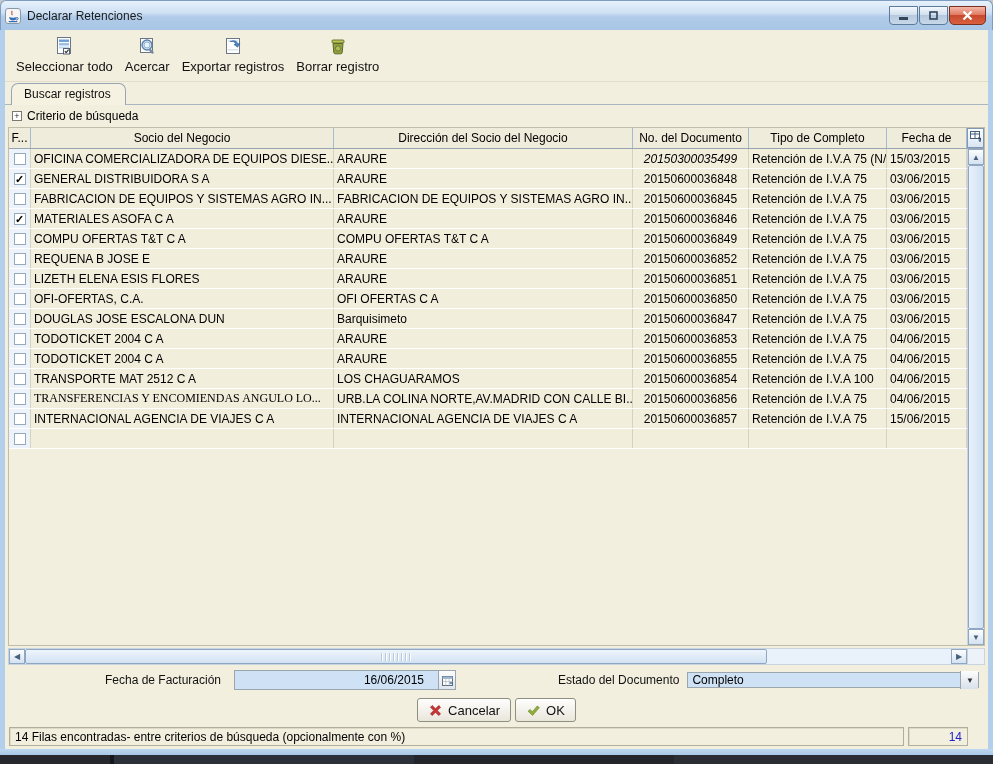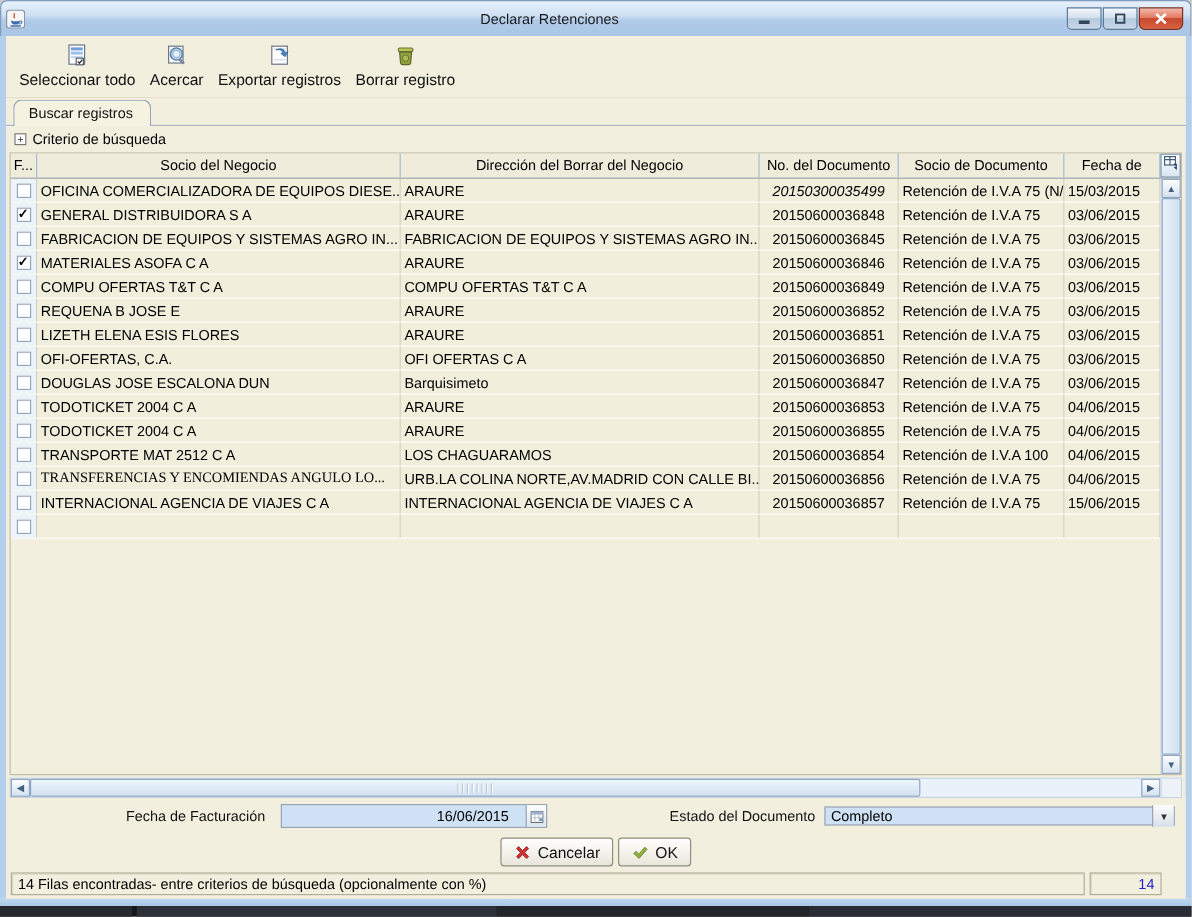--- a/index.html
+++ b/index.html
@@ -7,21 +7,21 @@
   body { font-family:"Liberation Sans", sans-serif; width:993px; height:764px; overflow:hidden; }
 
   .window { width:993px; height:764px; display:flex; flex-direction:column; }
 
   
   .titlebar {
     height:30px; flex:0 0 30px;
     background:linear-gradient(#e7f1fc, #cfe1f4 40%, #b0cbe9 55%, #a9c6e6);
     border:1px solid #7d9cc0; border-bottom:none;
     border-radius:6px 6px 0 0;
-    display:flex; align-items:center; padding:0 6px 0 4px;text-align:center;
+    display:flex; align-items:center; padding:0 6px 0 4px;
   }
   .title-text { font-size:12px; color:#1a1a1a; margin-left:6px; flex:1; }
   .win-btns { display:flex; }
   .win-btn {
     width:29px; height:19px; margin-left:0; border:1px solid #5d7b9b;
     background:linear-gradient(#f4f8fc, #d3e0ee 45%, #b6c9de 50%, #c8d8e9);
     border-radius:0 0 4px 4px; display:flex; align-items:center; justify-content:center;
     color:#3a4a5a; font-size:10px;
   }
   .win-btn + .win-btn { margin-left:1px; }
@@ -241,23 +241,23 @@
     <div class="criteria">
       <span class="plusbox">+</span>
       <span>Criterio de búsqueda</span>
     </div>
 
     <div class="tablewrap">
       <div class="thead">
 
         <div class="th" style="flex: 0 0 22px;">F...</div>
           <div class="th" style="flex: 0 0 303px;">Socio del Negocio</div>
-          <div class="th" style="flex: 0 0 299px;">Dirección del Borrar del Negocio</div>
+          <div class="th" style="flex: 0 0 299px;">Dirección del Socio del Negocio</div>
           <div class="th" style="flex: 0 0 116px;">No. del Documento</div>
-          <div class="th" style="flex: 0 0 138px;">Socio de Documento</div>
+          <div class="th" style="flex: 0 0 138px;">Tipo de Completo</div>
           <div class="th" style="flex: 1 1 auto;">Fecha de</div>
           <div class="corner-btn">
           <span>
             <svg width="12" height="12" viewBox="0 0 12 12">
               <rect x="0.5" y="0.5" width="9" height="7" fill="#fff" stroke="#44607c"></rect>
               <line x1="0.5" y1="3" x2="9.5" y2="3" stroke="#44607c"></line>
               <line x1="5" y1="0.5" x2="5" y2="7.5" stroke="#44607c"></line>
               <path d="M8 7 l2.2 0 l0 2.2 M10.2 7 l0 3.6 l-1.6 -1.4" fill="none" stroke="#24415e" stroke-width="1"></path>
             </svg>
           </span>

